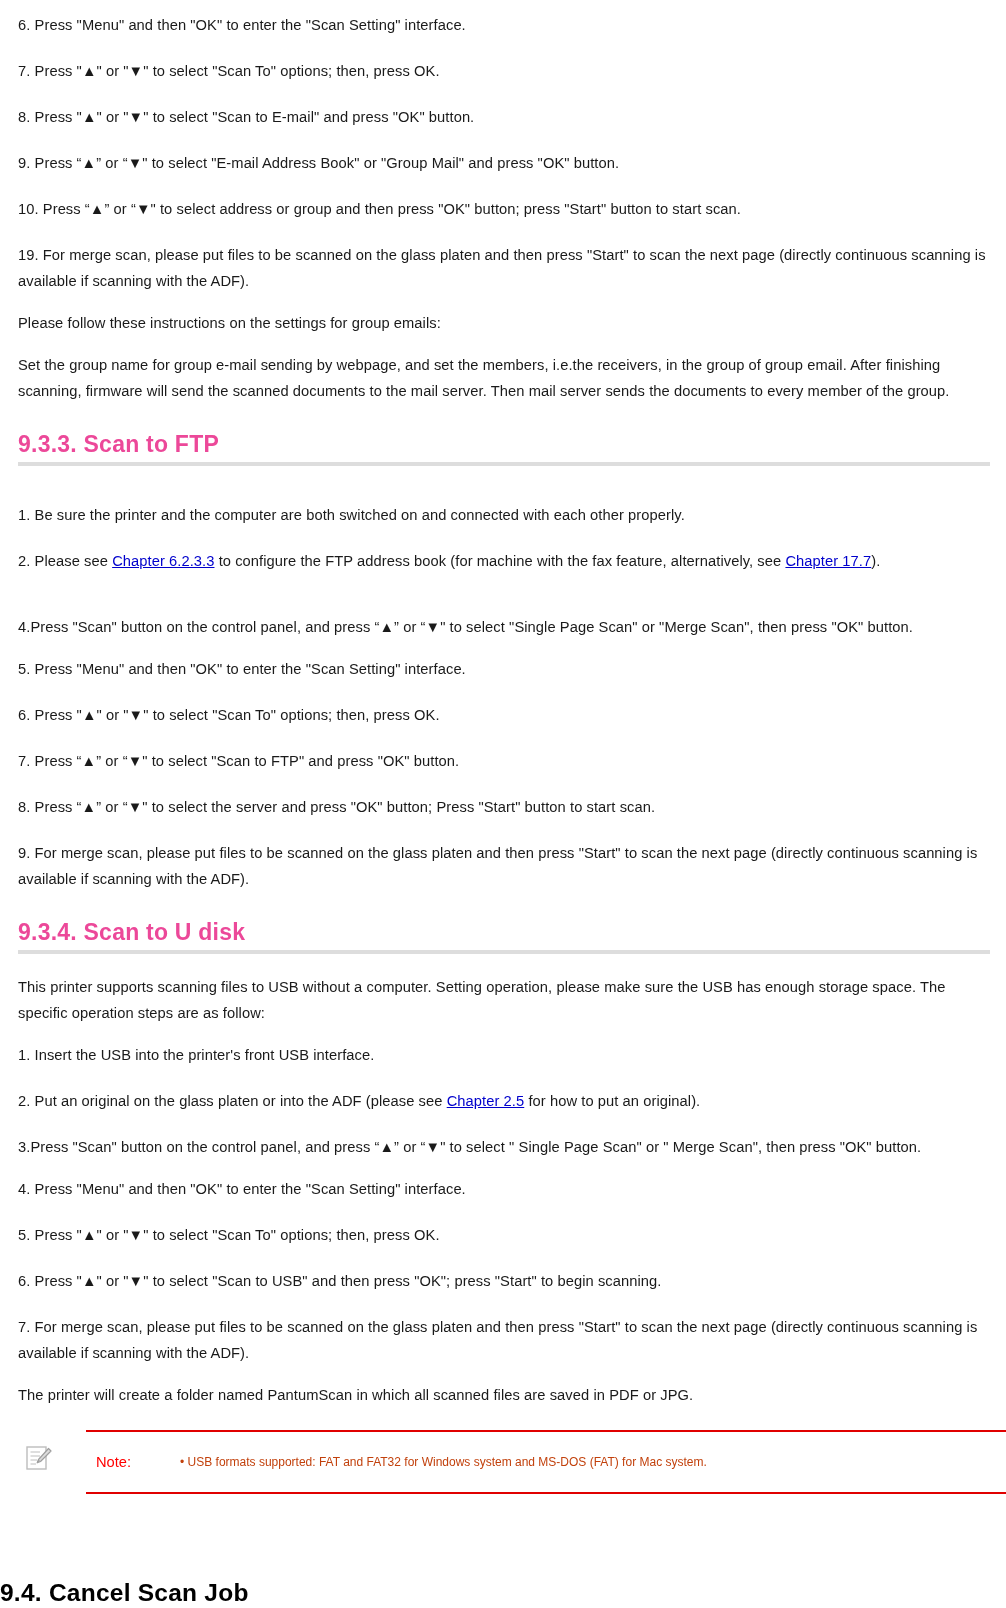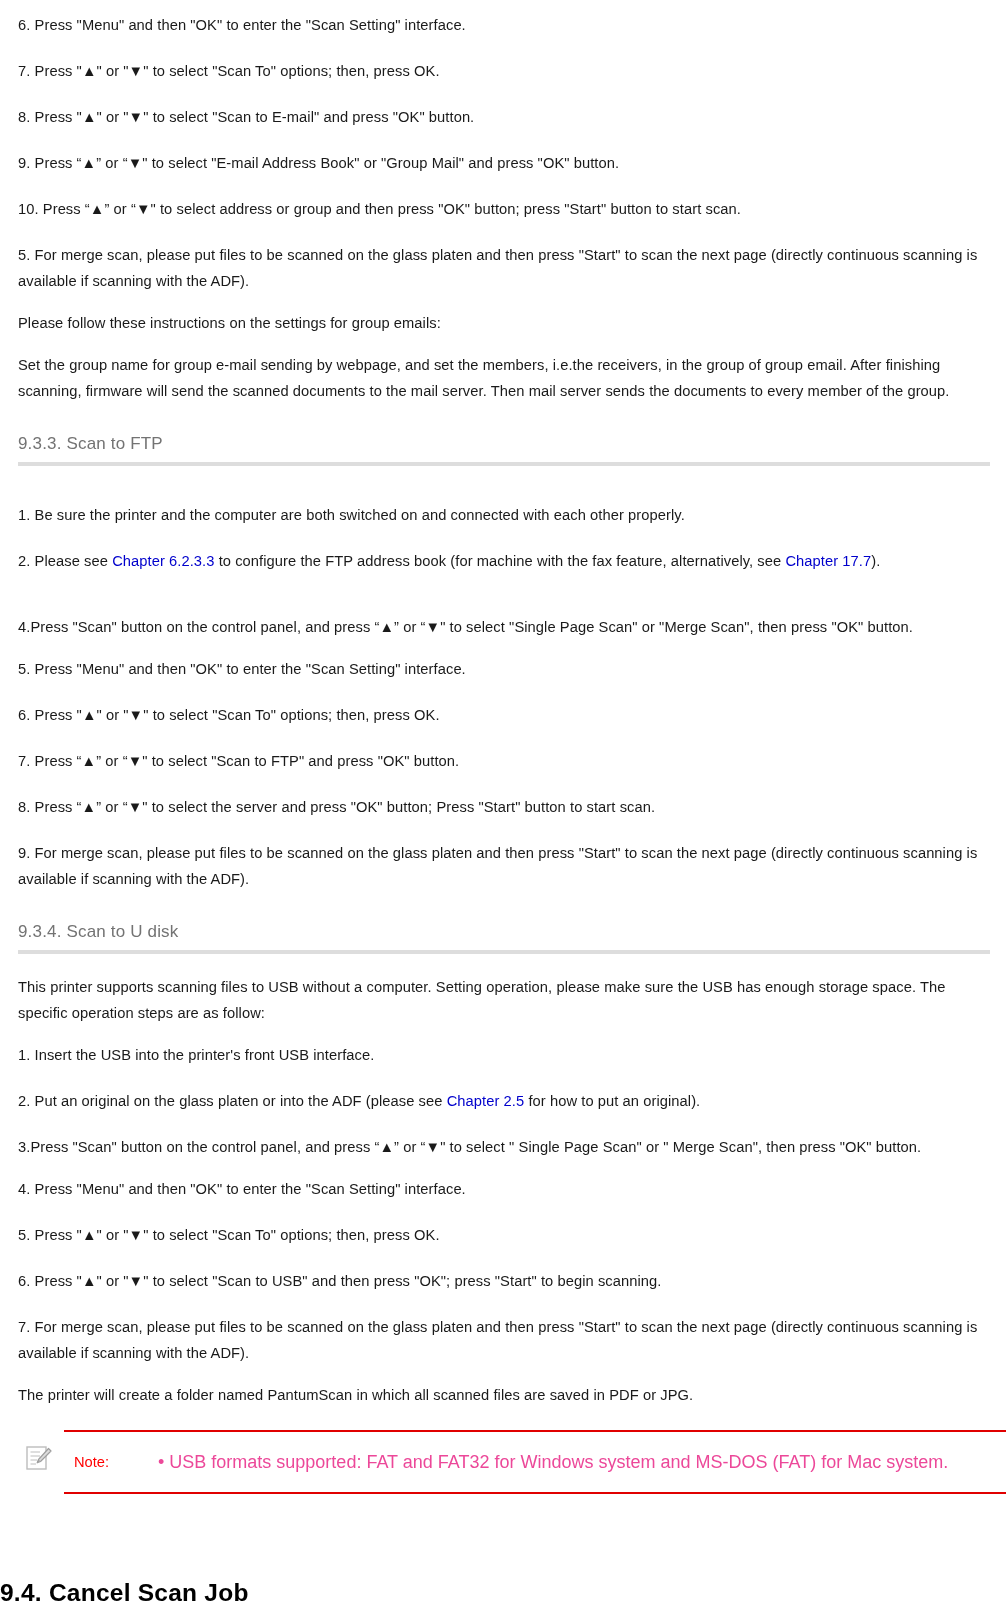--- a/index.html
+++ b/index.html
@@ -32,63 +32,64 @@
     letter-spacing: 0.005em;
   }
   .gap-sm { height: 16px; }
   .gap-md { height: 20px; }
   .gap-lg { height: 27px; }
   .gap-xs { height: 12px; }
 
   h2.heading {
     margin: 0;
     padding: 0 0 3px 0;
-    font-size: 17px;
+    font-size: 23px;
     line-height: 26px;
-    font-weight: normal;
-    color: #737373;
+    font-weight: bold;
+    color: #ec4899;
     letter-spacing: 0.01em;
   }
   .heading-rule {
     height: 4px;
     background: #dddddd;
     width: 972px;
     margin: 2px 0 0 0;
   }
   h2.heading-big {
     margin: 0;
     padding: 0;
     font-size: 24.5px;
     line-height: 30px;
     font-weight: bold;
     color: #000000;
     letter-spacing: 0.01em;
   }
   a.chapter-link {
     color: #0000cc;
+    text-decoration: underline;
     cursor: pointer;
   }
 
   
   .note-block {
     position: relative;
     width: 100%;
     height: 86px;
     margin: 0;
   }
   .note-icon {
     position: absolute;
     left: 6px;
     top: 24px;
     width: 30px;
     height: 30px;
   }
   .note-frame {
     position: absolute;
-    left: 46px;
+    left: 68px;
     top: 10px;
     right: -18px;
     height: 64px;
     border-top: 2px solid #e00000;
     border-bottom: 2px solid #e00000;
     box-sizing: border-box;
   }
   .note-inner {
     display: flex;
     align-items: center;
@@ -96,22 +97,22 @@
     padding-left: 10px;
   }
   .note-label {
     color: #ff0000;
     font-size: 14.7px;
     line-height: 20px;
     width: 84px;
     flex: 0 0 auto;
   }
   .note-text {
-    color: #ec4899;
-    font-size: 18px;
+    color: #c2410c;
+    font-size: 12px;
     line-height: 20px;
   }
   .bottom-heading-wrap {
     position: absolute;
     left: 0px;
     bottom: 0px;
     width: 998px;
   }
 </style>
 </head>
@@ -129,21 +130,21 @@
 
   <p class="para">8. Press "▲" or "▼" to select "Scan to E-mail" and press "OK" button.</p>
   <div class="gap-md"></div>
 
   <p class="para">9. Press “▲” or “▼" to select "E-mail Address Book" or "Group Mail" and press "OK" button.</p>
   <div class="gap-md"></div>
 
   <p class="para">10. Press “▲” or “▼" to select address or group and then press "OK" button; press "Start" button to start scan.</p>
   <div class="gap-md"></div>
 
-  <p class="para">5. For merge scan, please put files to be scanned on the glass platen and then press "Start" to scan the next page (directly continuous scanning is available if scanning with the ADF).</p>
+  <p class="para">19. For merge scan, please put files to be scanned on the glass platen and then press "Start" to scan the next page (directly continuous scanning is available if scanning with the ADF).</p>
   <div class="gap-sm"></div>
 
   <p class="para">Please follow these instructions on the settings for group emails:</p>
   <div class="gap-sm"></div>
 
   <p class="para">Set the group name for group e-mail sending by webpage, and set the members, i.e.the receivers, in the group of group email. After finishing scanning, firmware will send the scanned documents to the mail server. Then mail server sends the documents to every member of the group.</p>
 
   <div class="gap-lg"></div>
 
   <h2 class="heading">9.3.3. Scan to FTP</h2>

